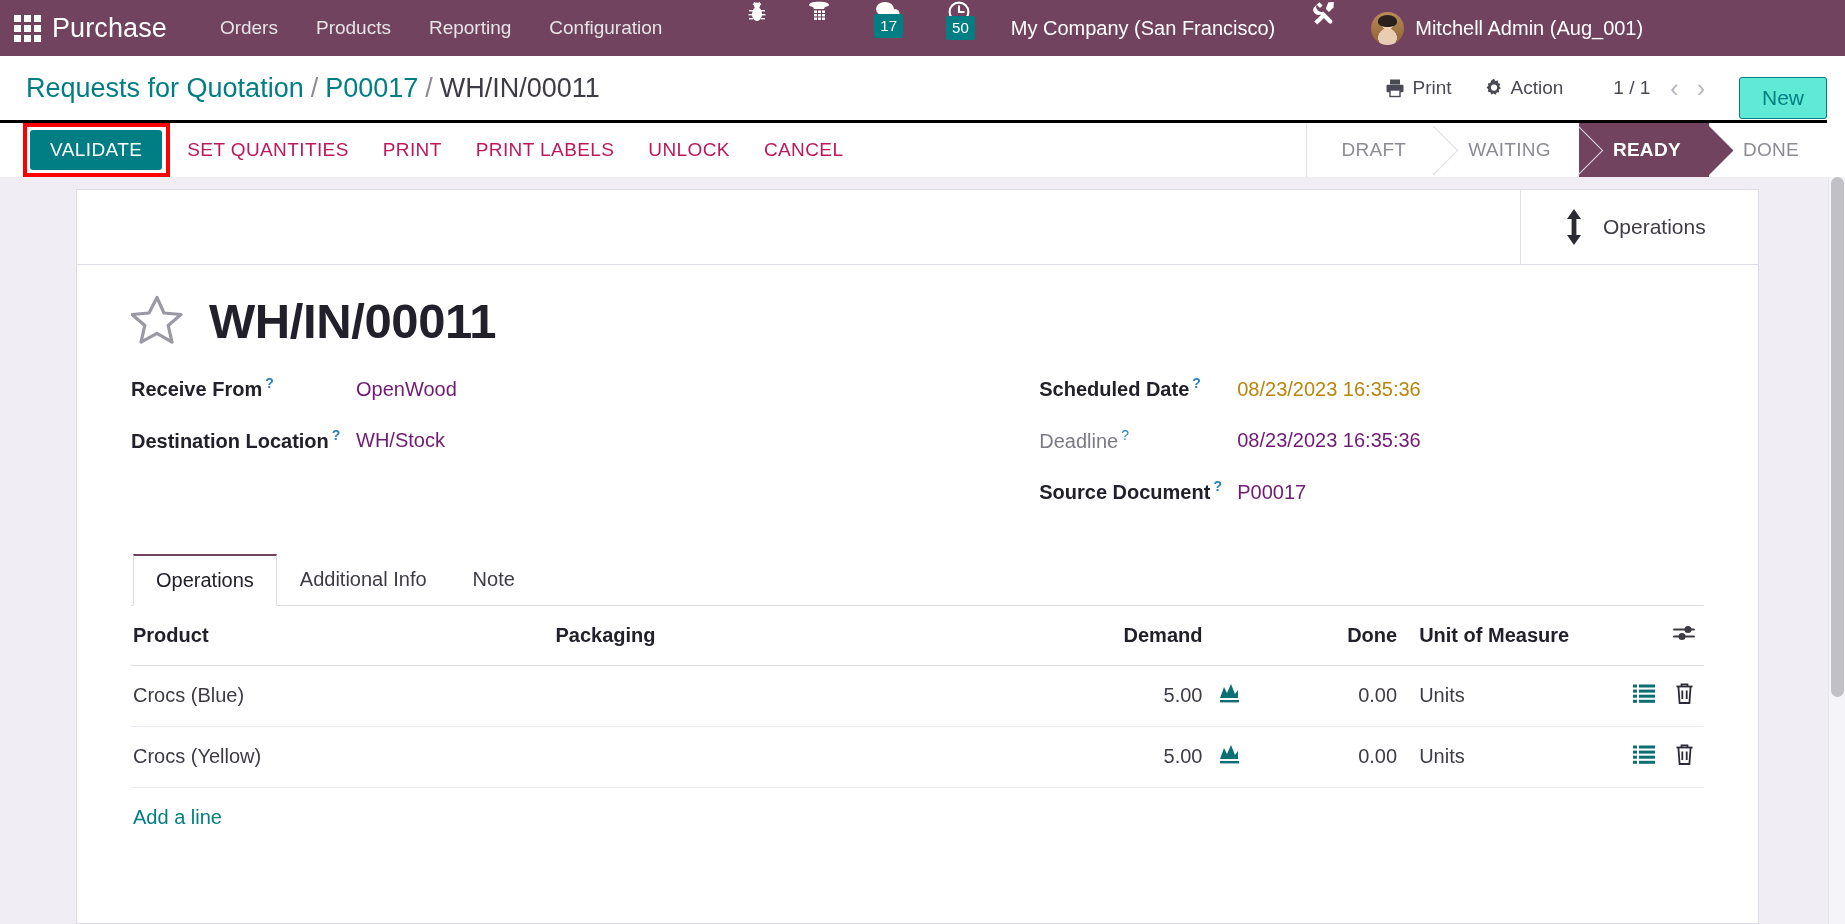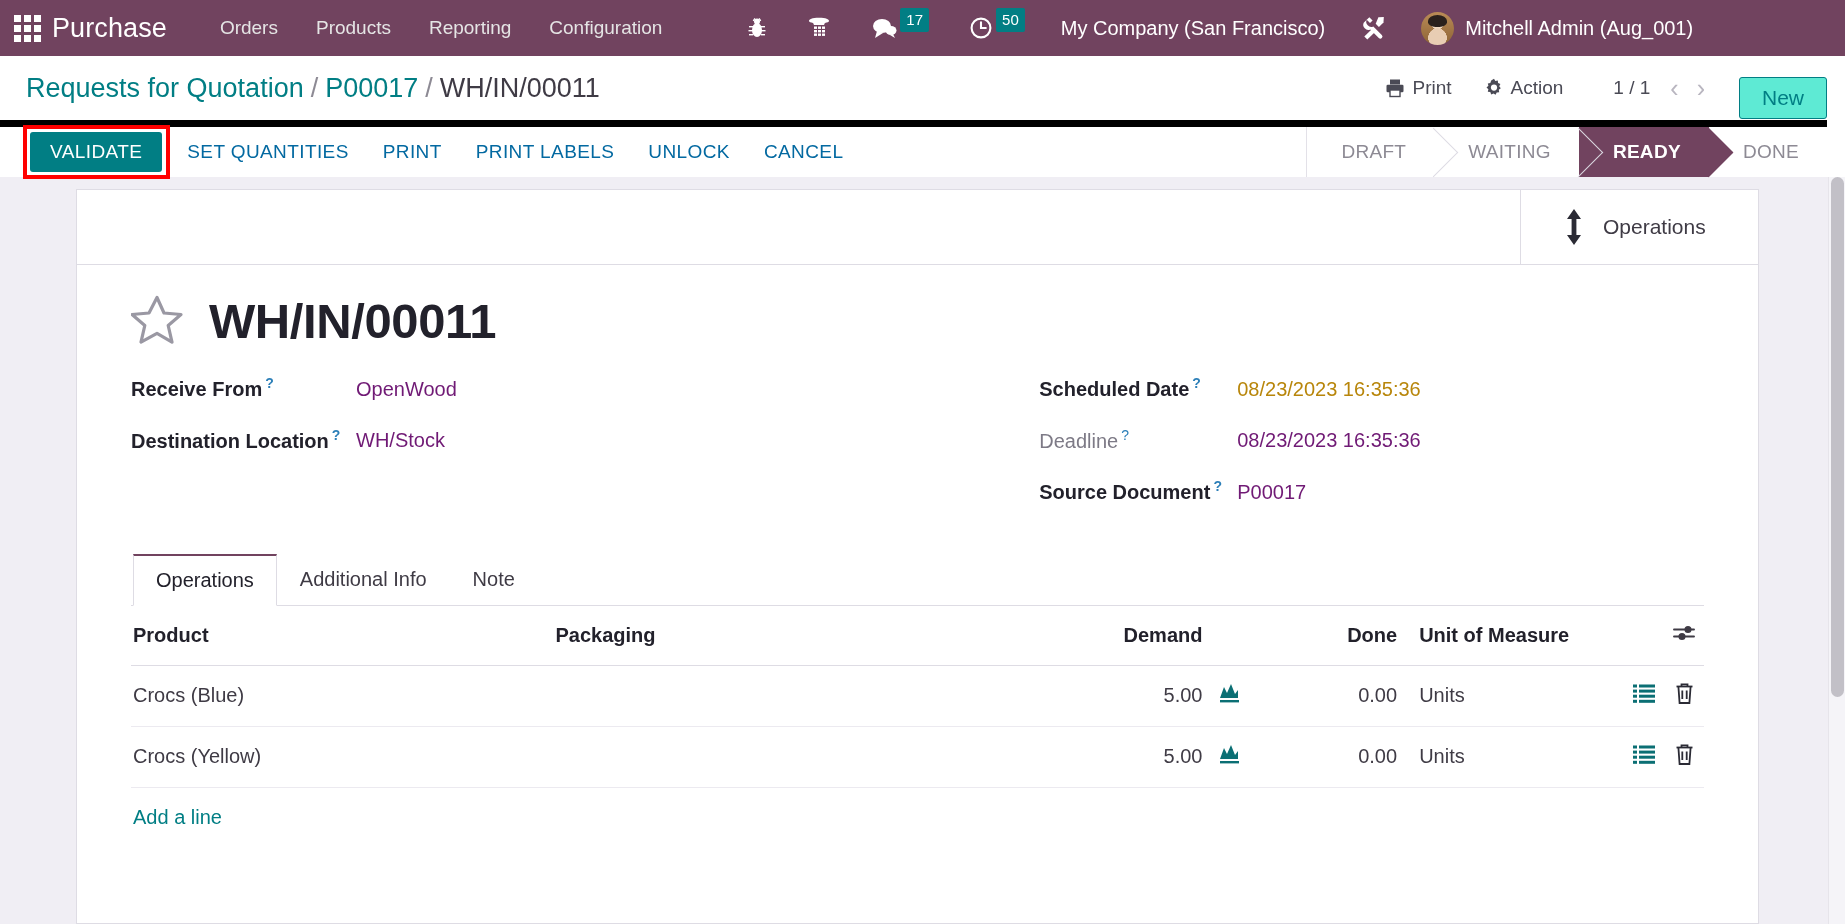--- a/index.html
+++ b/index.html
@@ -50,20 +50,21 @@
     color: #e5e5e5;
   }
   .nav-spacer { flex: 0 0 46px; }
   .nav-icon {
     position: relative;
     padding: 0 20px;
     display: flex;
     align-items: center;
     height: 56px;
     cursor: pointer;
+    flex-direction: column;
   }
   .nav-icon svg { display: block; }
   .badge {
     background: #017e84;
     color: #fff;
     font-size: 15px;
     line-height: 1;
     padding: 4px 6px 5px;
     border-radius: 2px;
     margin-left: 3px;
@@ -171,21 +172,21 @@
     border-radius: 3px;
     cursor: pointer;
     font-family: inherit;
     margin-top: 20px;
   }
 
   
   .cp-bottom {
     display: flex;
     align-items: center;
-    border-top: 7px solid #000000;
+    border-top: 3px solid #000000;
     height: 57px;
     padding-left: 26px;
     position: relative;
   }
   .btn-validate {
     background: #017e84;
     color: #ffffff;
     font-size: 19px;
     font-weight: 400;
     letter-spacing: .4px;
@@ -203,21 +204,21 @@
   .validate-wrap::after {
     content: "";
     position: absolute;
     inset: 0;
     border: 4px solid #ff0000;
     pointer-events: none;
   }
   .btn-text {
     background: none;
     border: none;
-    color: #0369a1;
+    color: #be185d;
     font-size: 19px;
     letter-spacing: .4px;
     padding: 9px 17px;
     cursor: pointer;
     font-family: inherit;
     white-space: nowrap;
   }
   .statusbar {
     margin-left: auto;
     display: flex;

